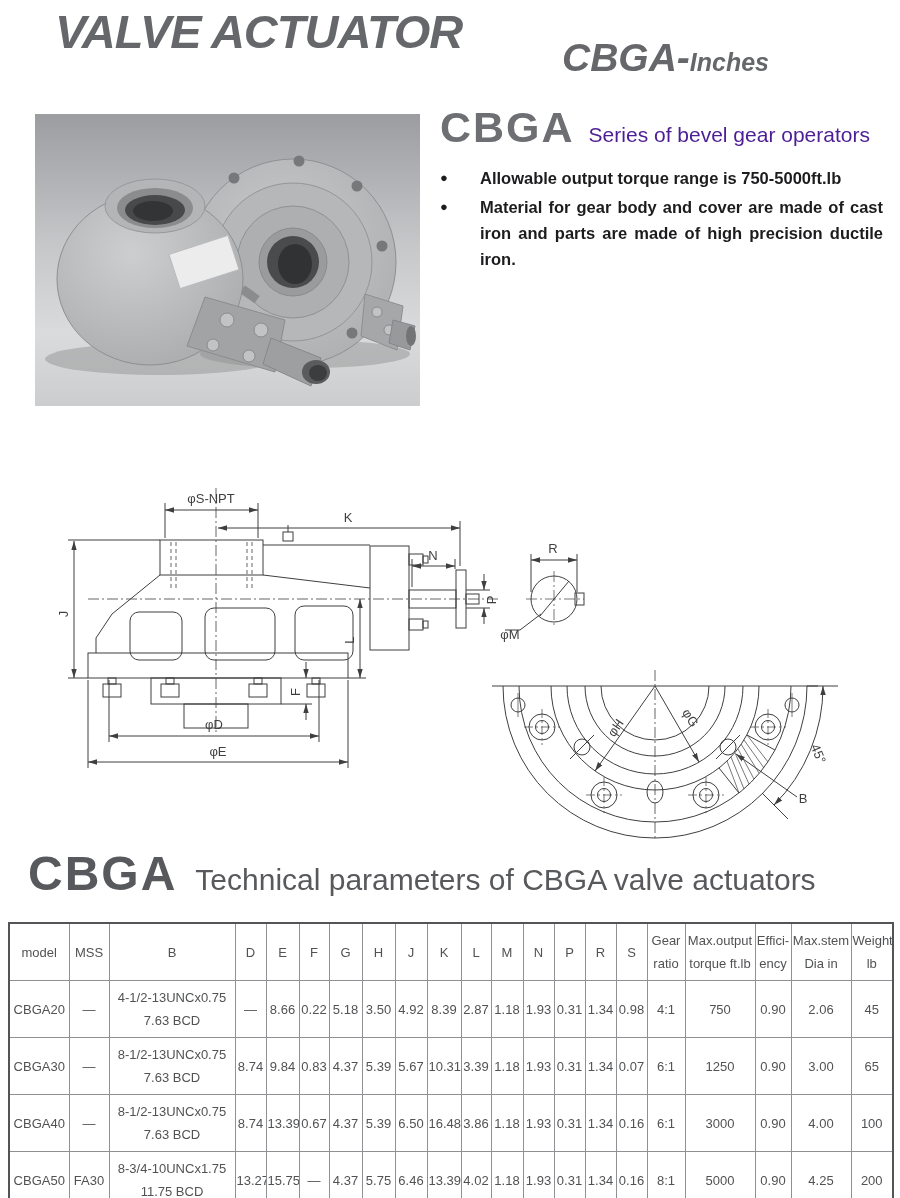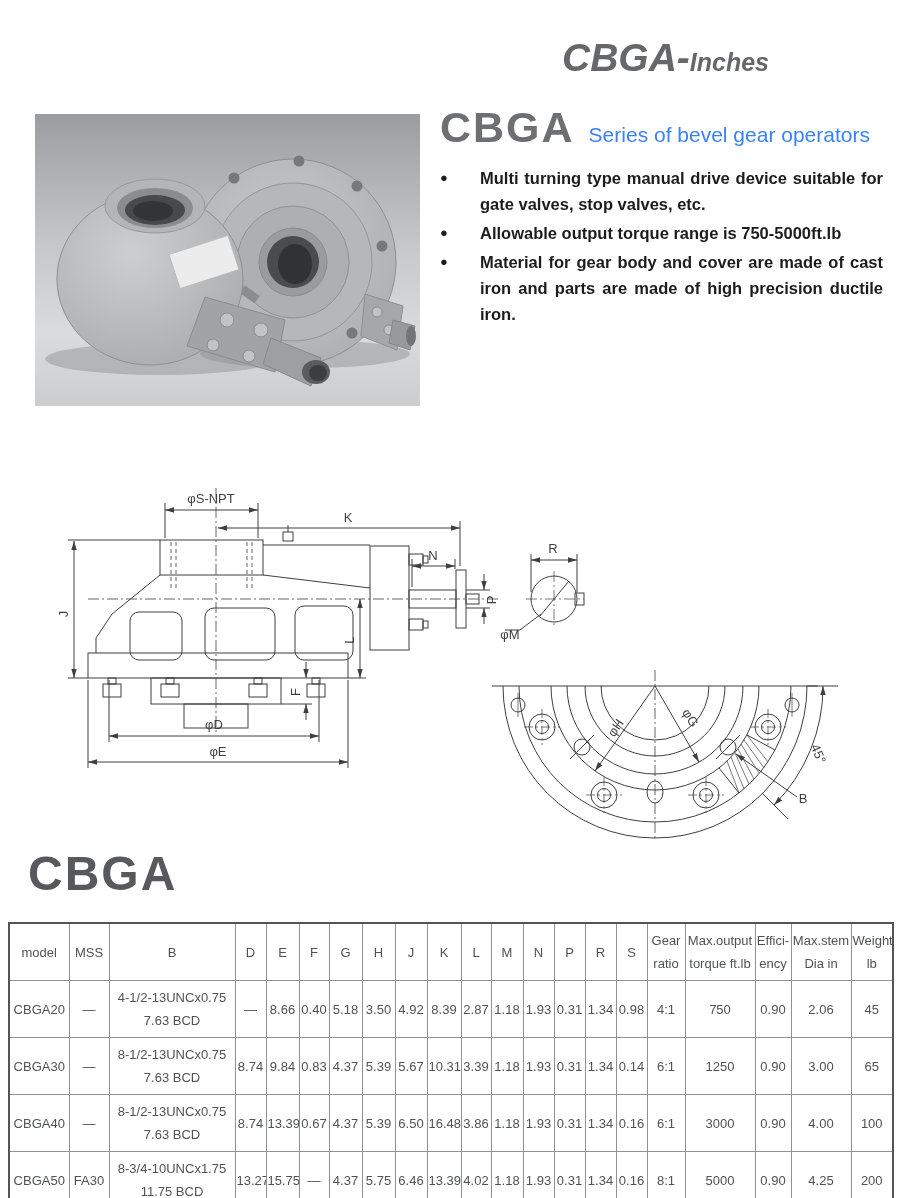--- a/index.html
+++ b/index.html
@@ -11,21 +11,21 @@
     font-style:italic;color:#66676a;letter-spacing:-1px;white-space:nowrap;}
   .sub-title{position:absolute;left:562px;top:36px;color:#66676a;font-style:italic;
     font-weight:bold;white-space:nowrap;}
   .sub-title .big{font-size:39px;margin-top:25px;}
   .sub-title .small{font-size:25px;}
 
   
   .intro{position:absolute;left:440px;top:106px;width:443px;}
   .intro-head{display:flex;align-items:baseline;gap:14px;}
   .brand{font-size:43px;font-weight:bold;color:#6e6f72;letter-spacing:2px;line-height:1;}
-  .series{font-size:21px;color:#3b82f6;}
+  .series{font-size:21px;color:#4c1d95;}
   .bullets{margin-top:16px;}
   .bullet{display:flex;margin-bottom:3px;}
   .bullet .dot{width:40px;flex:0 0 40px;font-size:13px;padding-top:5px;color:#1c1c1e;}
   .bullet .dot::before{content:"●";}
   .bullet .txt{flex:1;font-size:16.5px;font-weight:bold;line-height:26px;
     text-align:justify;color:#1c1c1e;}
 
   
   .photo{position:absolute;left:35px;top:114px;width:385px;height:292px;}
 
@@ -45,20 +45,21 @@
   table.params{border:2px solid #535457;}
   table.params thead th{height:56px;}
   table.params tbody td{height:56px;}
   td.al{text-align:left;padding-left:3px;}
 </style>
 </head>
 <body>
 
 <div id="page">
 
+  <div class="main-title">VALVE ACTUATOR</div>
   <div class="sub-title">
     <span class="big">CBGA-</span><span class="small">Inches</span>
   </div>
 
   <svg class="photo" viewBox="0 0 385 292">
     <defs>
       <linearGradient id="bg" x1="0" y1="0" x2="0" y2="1">
         <stop offset="0" stop-color="#9c9da0"></stop>
           <stop offset="0.45" stop-color="#c6c7c9"></stop>
         <stop offset="0.75" stop-color="#dadbdc"></stop>
@@ -115,24 +116,20 @@
     <ellipse cx="281" cy="258" rx="14" ry="12" fill="#5a5b5d"></ellipse>
     <ellipse cx="283" cy="259" rx="9" ry="8" fill="#3c3d3f"></ellipse>
   </svg>
 
   <div class="intro">
     <div class="intro-head">
       <span class="brand">CBGA</span>
       <span class="series">Series of bevel gear operators</span>
     </div>
     <div class="bullets">
-      <div class="bullet">
-          <span class="dot"></span>
-          <span class="txt">Multi turning type manual drive device suitable for gate valves, stop valves, etc.</span>
-        </div>
       <div class="bullet">
           <span class="dot"></span>
           <span class="txt">Allowable output torque range is 750-5000ft.lb</span>
         </div>
       <div class="bullet">
           <span class="dot"></span>
           <span class="txt">Material for gear body and cover are made of cast iron and parts are made of high precision ductile iron.</span>
         </div>
     </div>
   </div>
@@ -278,20 +275,21 @@
       <text x="510" y="173">φM</text>
       <text x="616" y="266" transform="rotate(-56 616 262)">φH</text>
       <text x="690" y="256" transform="rotate(58 690 252)">φG</text>
       <text x="818" y="292" transform="rotate(68 818 288)">45°</text>
       <text x="803" y="337">B</text>
     </g>
   </svg>
 
   <div class="params-head">
     <span class="brand2">CBGA</span>
+    <span class="ptitle">Technical parameters of CBGA valve actuators</span>
   </div>
 
   <table class="params">
     <colgroup>
       <col style="width:60px">
         <col style="width:40px">
         <col style="width:126px">
         <col style="width:31px">
       <col style="width:33px">
         <col style="width:30px">
@@ -342,21 +340,21 @@
       </tr>
     </thead>
     <tbody>
       <tr>
         <td class="al">CBGA20</td>
           <td>—</td>
           <td>4-1/2-13UNCx0.75
 7.63 BCD</td>
           <td>—</td>
           <td>8.66</td>
-          <td>0.40</td>
+          <td>0.22</td>
           <td>5.18</td>
           <td>3.50</td>
           <td>4.92</td>
           <td>8.39</td>
           <td>2.87</td>
           <td>1.18</td>
           <td>1.93</td>
           <td>0.31</td>
           <td>1.34</td>
           <td>0.98</td>
@@ -376,21 +374,21 @@
           <td>0.83</td>
           <td>4.37</td>
           <td>5.39</td>
           <td>5.67</td>
           <td>10.31</td>
           <td>3.39</td>
           <td>1.18</td>
           <td>1.93</td>
           <td>0.31</td>
           <td>1.34</td>
-          <td>0.14</td>
+          <td>0.07</td>
           <td>6:1</td>
           <td>1250</td>
           <td>0.90</td>
           <td>3.00</td>
           <td>65</td>
       </tr>
       <tr>
         <td class="al">CBGA40</td>
           <td>—</td>
           <td>8-1/2-13UNCx0.75

